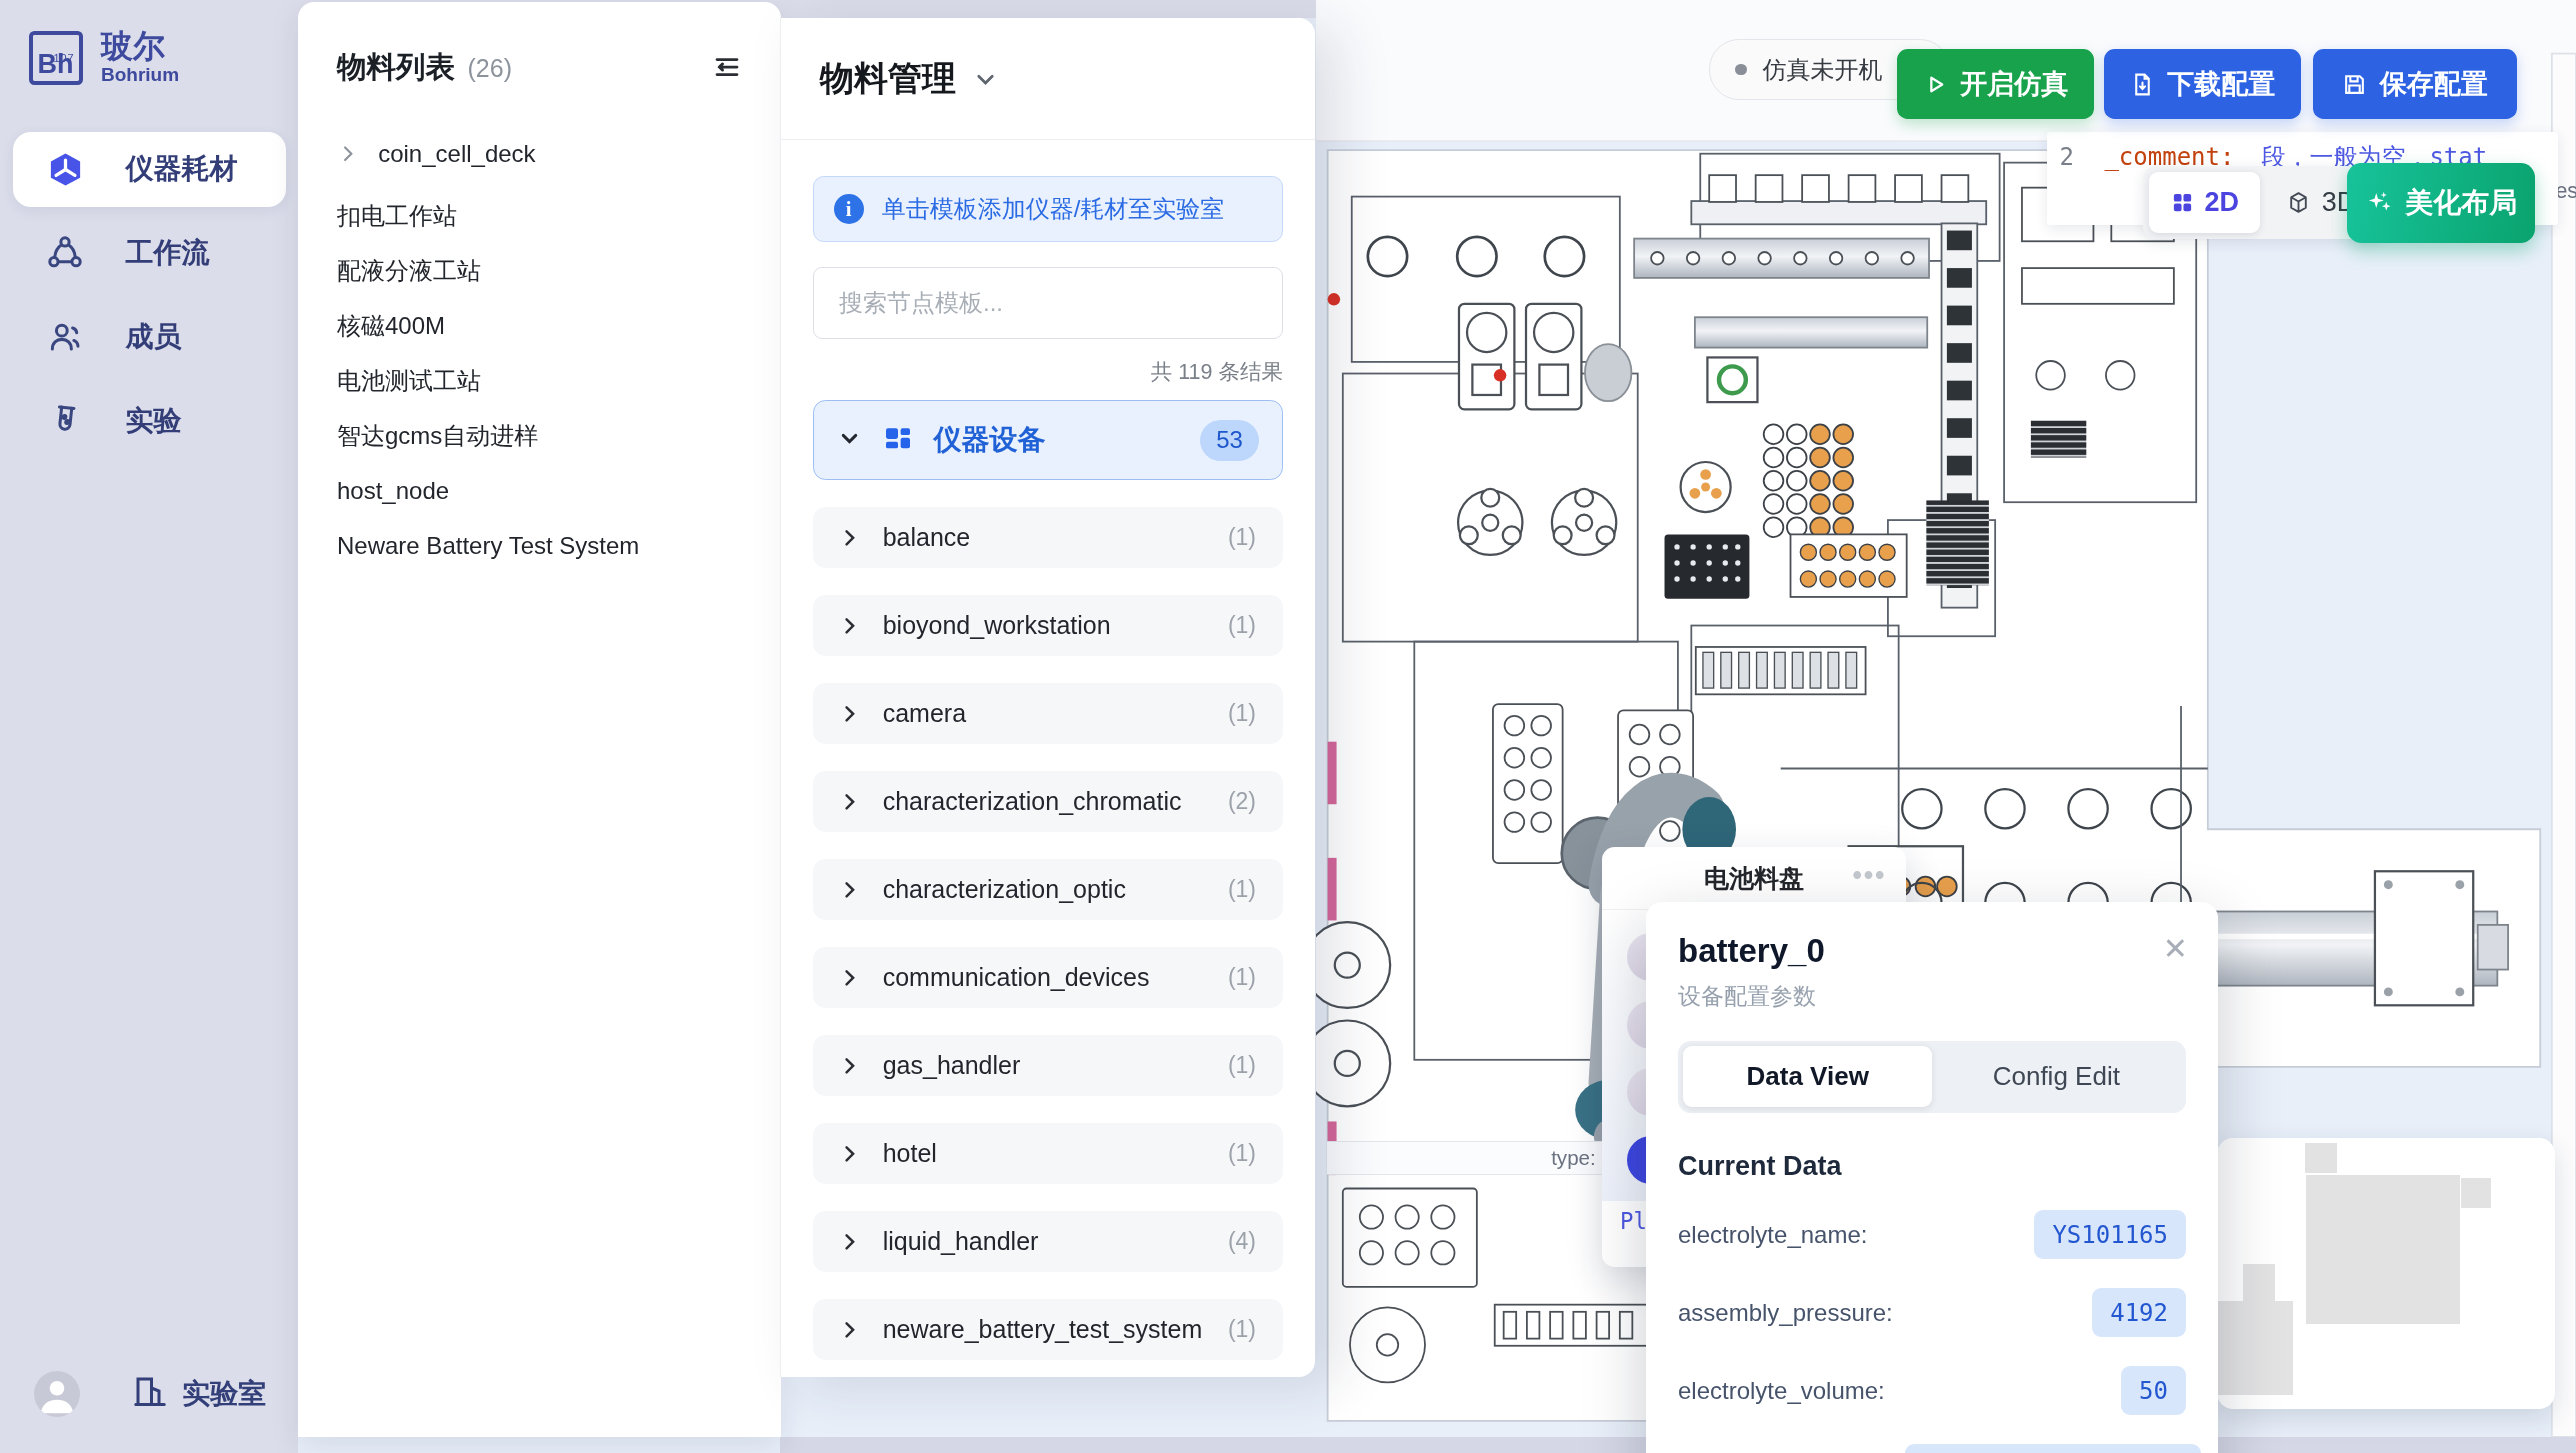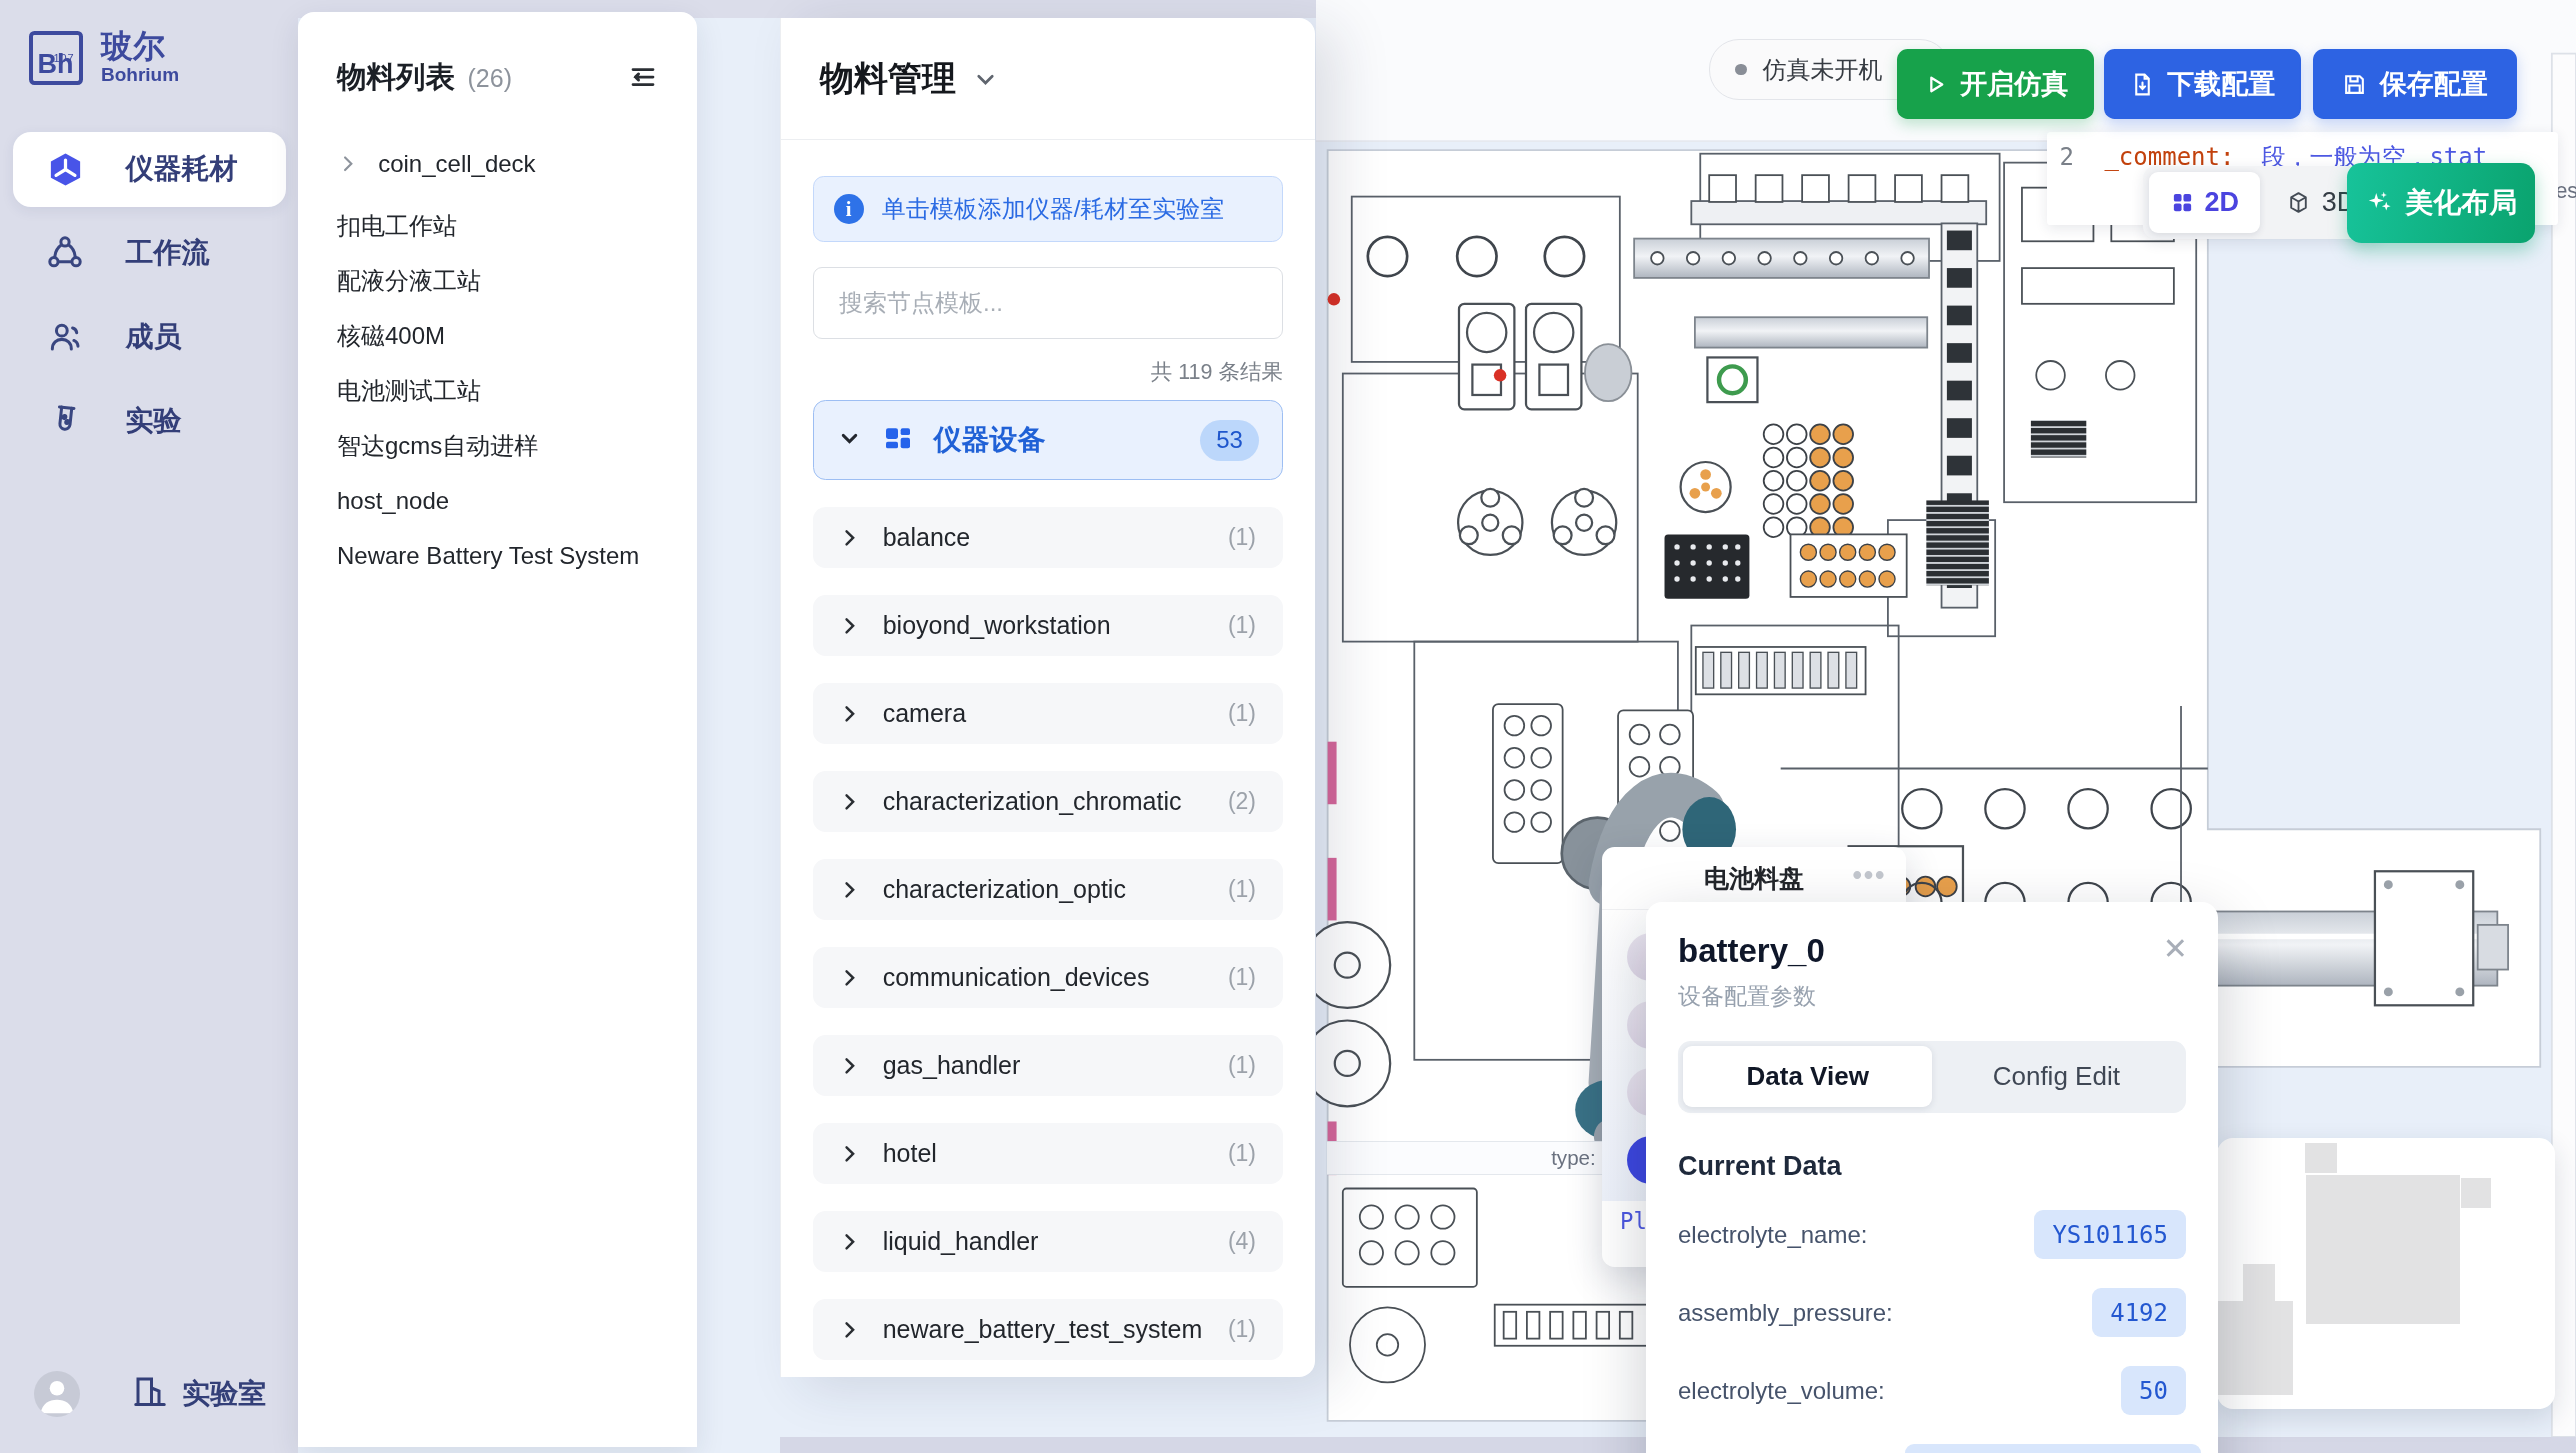--- a/index.html
+++ b/index.html
@@ -23,21 +23,21 @@
   .nav{ margin-top:46px; }
   .nav-item{ display:flex; align-items:center; gap:40px; height:75px; margin:9px 12.5px; padding-left:32px;
              border-radius:18px; color:#333E78; font-size:28px; font-weight:600; cursor:pointer; }
   .nav-item.active{ background:#ffffff; box-shadow:0 3.6px 12.5px rgba(40,50,100,.08); }
   .nav-ic{ width:41px; height:41px; display:flex; align-items:center; justify-content:center; }
   .side-footer{ position:absolute; left:0; bottom:36px; width:100%; display:flex; align-items:center; }
   .avatar{ width:46px; height:46px; border-radius:50%; background:#C7CAD6; margin-left:34px; overflow:hidden; }
   .lab{ display:flex; align-items:center; gap:14.3px; margin-left:52px; color:#333F78; font-size:28px; font-weight:600; }
 
   
-  .panel-materials{ position:absolute; left:298px; top:12px; width:399px; height:1435px; background:#fff;
+  .panel-materials{ position:absolute; left:298px; top:2px; width:483px; height:1435px; background:#fff;
                     border-radius:16px 16px 0 0; box-shadow:0 9px 30px rgba(30,40,70,.10); z-index:4; }
   .pm-head{ display:flex; align-items:center; padding:46px 39px 0 39px; }
   .pm-title{ font-size:29.5px; font-weight:bold; color:#1b1f26; }
   .pm-count{ font-size:25px; color:#8d939c; margin-left:12.5px; }
   .pm-collapse{ margin-left:auto; cursor:pointer; }
   .pm-list{ margin-top:38px; }
   .pm-row{ display:flex; align-items:center; height:55px; padding-left:39px; font-size:24px; color:#22262c; cursor:pointer; }
   .pm-row.first{ margin-bottom:7.2px; }
   .pm-chev{ margin-right:19.7px; display:flex; }
 

